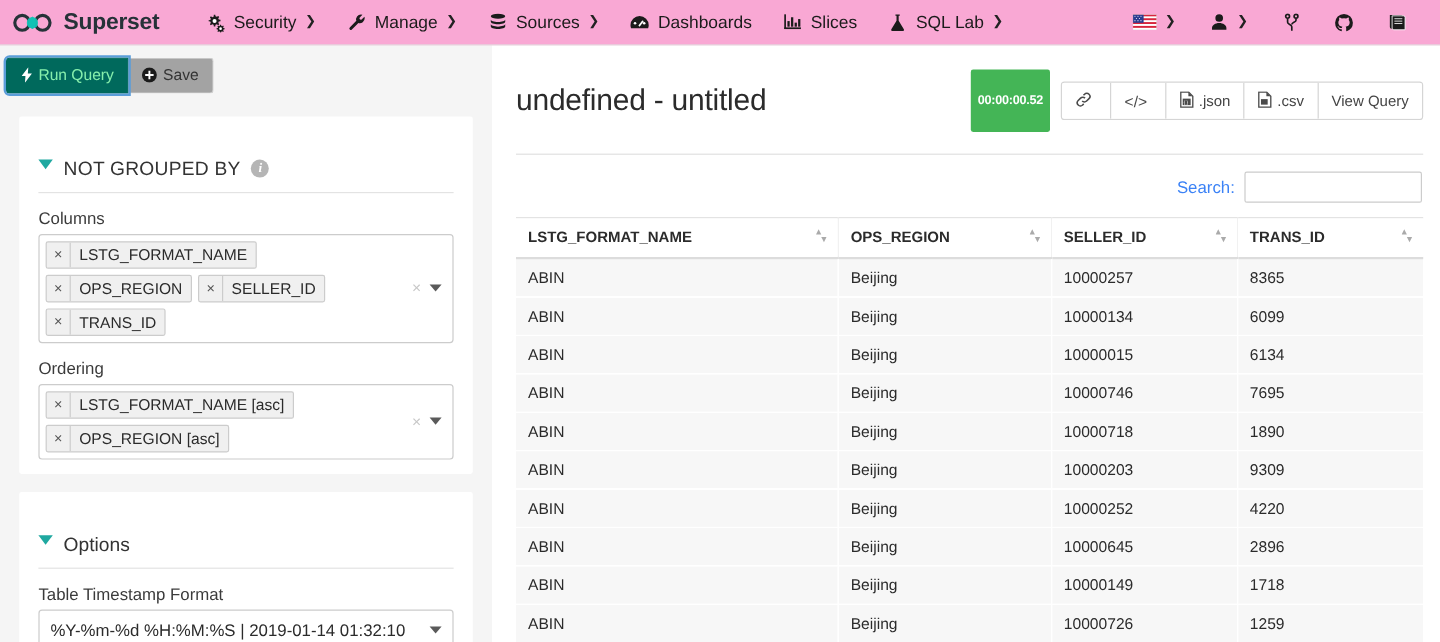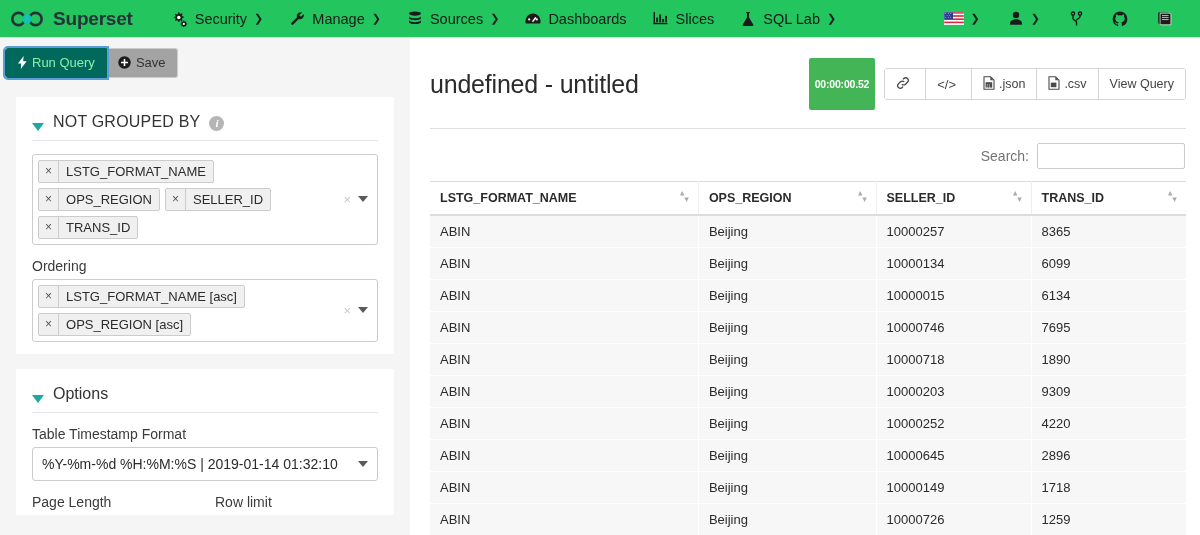--- a/index.html
+++ b/index.html
@@ -9,21 +9,21 @@
     overflow: hidden;
     background: #f5f5f5;
     font-family: "Liberation Sans", sans-serif;
     color: #263238;
     -webkit-font-smoothing: antialiased;
   }
 
   
   #navbar {
     height: 38px;
-    background: #22c55e;
+    background: #f9a8d4;
     border-bottom: 1px solid #e0e0e0;
     display: flex;
     align-items: center;
     padding: 0 14px 0 10px;
   }
   .brand { display: flex; align-items: center; gap: 9px; margin-right: 26px; }
   .brand-logo { width: 34px; height: 18px; display: block; }
   .brand-text { font-size: 19px; font-weight: bold; letter-spacing: -0.2px; color: #263238; }
 
   .nav-items { display: flex; align-items: center; gap: 0px; flex: 1; }
@@ -77,24 +77,25 @@
   }
   .btn-save { border-radius: 0 3px 3px 0; border-left: none; color: #333; }
 
   .panel-card {
     margin: 19px 16px 0 16px;
     background: #fff;
     border-radius: 2px;
     padding: 12px 0 0 0;
   }
   .section-head {
-    display: flex; align-items: flex-end; gap: 9px;
+    display: flex; align-items: flex-start; gap: 9px;
     padding: 4px 16px 9px 16px;
     font-size: 16px;
     color: #333;
+    margin-top: 20px;
   }
   .caret-teal {
     width: 0; height: 0;
     border-left: 6px solid transparent; border-right: 6px solid transparent;
     border-top: 8px solid #1fa8a0;
   }
   .section-title-upper { letter-spacing: 0.2px; }
   .info-ico {
     width: 15px; height: 15px; border-radius: 50%;
     background: #b5b5b5; color: #fff;
@@ -174,21 +175,21 @@
   .tool-group { display: flex; border: 1px solid #d5d5d5; border-radius: 3px; overflow: hidden; }
   .tool-btn {
     background: #fff; border: none; border-left: 1px solid #d5d5d5;
     font-size: 12.5px; color: #444; padding: 7px 11px;
     display: flex; align-items: center; gap: 4px; cursor: pointer; height: 30px;
   }
   .tool-btn:first-child { border-left: none; }
   .title-rule { height: 1px; background: #e0e0e0; margin: 18px 0 0 0; }
 
   #search-row { display: flex; justify-content: flex-end; align-items: center; gap: 8px; padding: 14px 1px 12px 0; }
-  #search-row .lbl { font-size: 14px; color: #737373; }
+  #search-row .lbl { font-size: 14px; color: #3b82f6; }
   #search-input {
     width: 148px; height: 26px; border: 1px solid #ccc; border-radius: 2px;
     padding: 2px 6px; font-size: 13px; font-family: "Liberation Sans", sans-serif;
     outline: none; background: #fff;
   }
 
   table.data {
     width: 100%; border-collapse: collapse; table-layout: fixed;
     font-size: 13px;
   }
@@ -402,20 +403,21 @@
 
     <div class="panel-card">
       <div class="section-head">
         <span class="caret-teal"></span>
         <span class="section-title-upper">NOT GROUPED BY</span>
         <span class="info-ico">i</span>
       </div>
       <div class="hr"></div>
 
       <div class="field">
+        <div class="field-label">Columns</div>
         <div class="multiselect">
           <span class="tag">
             <span class="tag-x">×</span>
             <span class="tag-lbl">LSTG_FORMAT_NAME</span>
           </span>
           <span class="tag">
             <span class="tag-x">×</span>
             <span class="tag-lbl">OPS_REGION</span>
           </span>
           <span class="tag">

